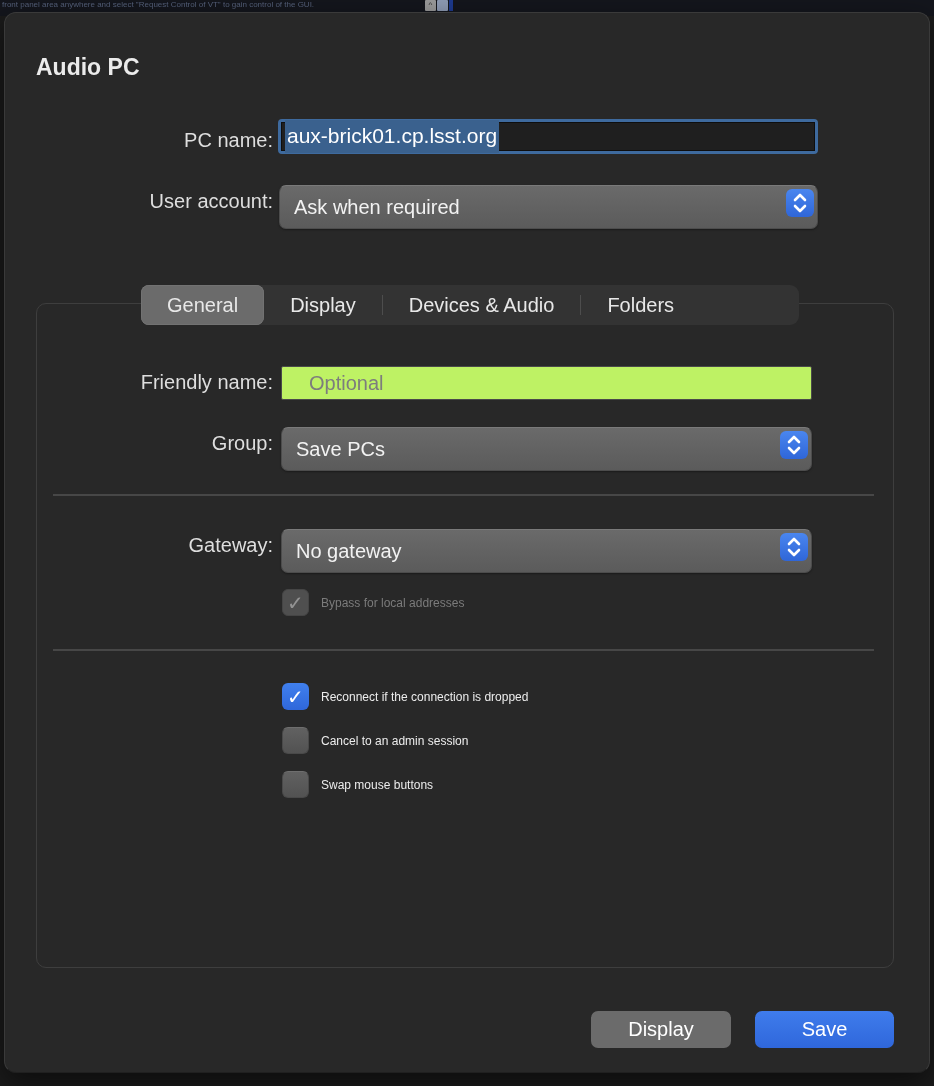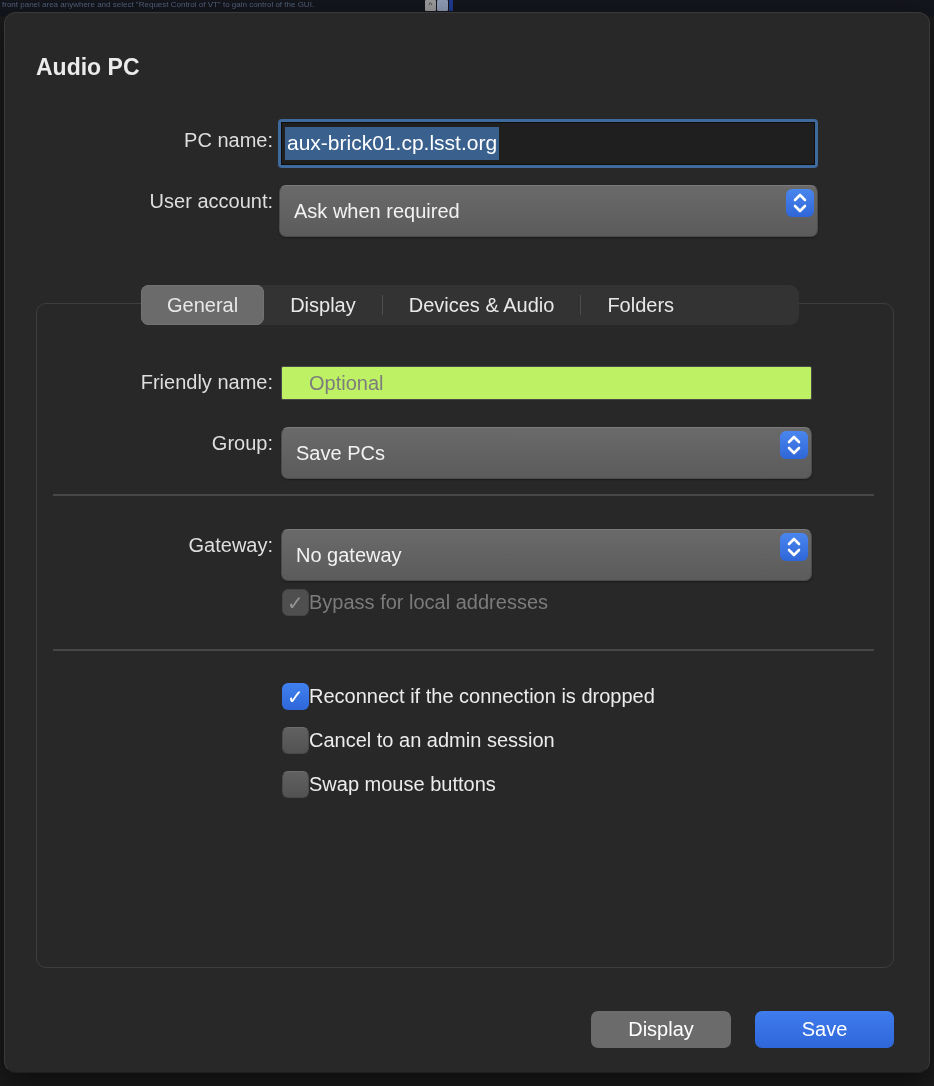--- a/index.html
+++ b/index.html
@@ -43,36 +43,36 @@
     position:absolute; left:31px; top:41px;
     font-size:23px; font-weight:700; color:#ebebeb;
   }
   
   .field-label {
     position:absolute; width:240px; text-align:right;
     font-size:20px; color:#dedede;
   }
   
   .pcname-wrap {
-    position:absolute; left:273px; top:106px; width:540px; height:49px;
+    position:absolute; left:273px; top:106px; width:540px; height:35px;
     border:3px solid #3e6a9e; border-radius:4px;
     background:#404040;
   }
   .pcname-field {
     width:100%; height:100%;
     background:#1f1f1f; border:1px solid #0e0e0e;
     display:flex; align-items:center; padding-left:3px;
   }
   .pcname-selection {
     background:#3a618e; color:#ffffff; font-size:21px;
     padding:4px 2px 5px 2px; white-space:nowrap;
   }
   
   .popup {
-    position:absolute; height:52px;
+    position:absolute; height:44px;
     background:linear-gradient(#6a6a6a,#5b5b5b);
     border:1px solid #4c4c4c; border-top-color:#7a7a7a;
     border-radius:7px;
     display:flex; align-items:center;
     color:#f2f2f2; font-size:20px; padding-left:14px;
     box-shadow:0 1px 2px rgba(0,0,0,.35);
   }
   .popup .stepper {
     position:absolute; right:3px; top:3px; width:28px; height:28px;
     background:linear-gradient(#4a86ef,#2f66d8);
@@ -117,21 +117,21 @@
     border:1px solid #494949; border-top-color:#6e6e6e;
   }
   .checkbox.checked-blue {
     background:linear-gradient(#4080ee,#2f67da);
   }
   .checkbox.checked-disabled {
     background:#4f4f4f; border:1px solid #454545;
   }
   .checkbox .mark { font-size:20px; font-weight:700; color:#fff; line-height:1; }
   .checkbox.checked-disabled .mark { color:#939393; }
-  .check-label { margin-left:0; font-size:20px; color:#ececec; }
+  .check-label { margin-left:12px; font-size:12px; color:#ececec; }
   .check-label.disabled { color:#7b7b7b; }
   
   .btn {
     position:absolute; top:998px; height:37px; border-radius:7px;
     display:flex; align-items:center; justify-content:center;
     font-size:20px; color:#ffffff; cursor:default;
   }
   .btn-cancel { left:586px; width:140px; background:#6b6b6b; }
   .btn-save  { left:750px; width:139px; background:linear-gradient(#3f7cec,#2f67db); }
 </style>

